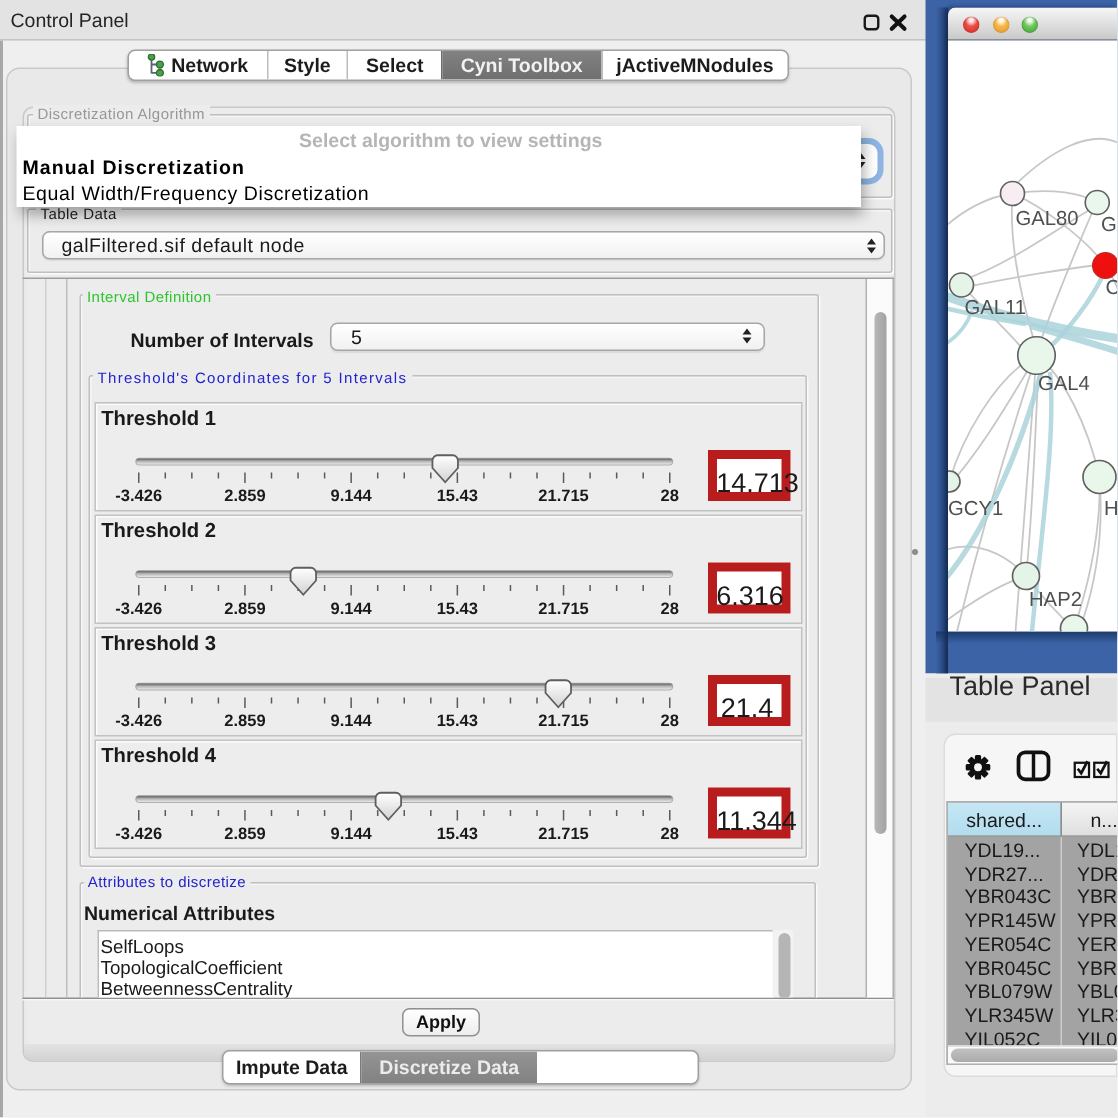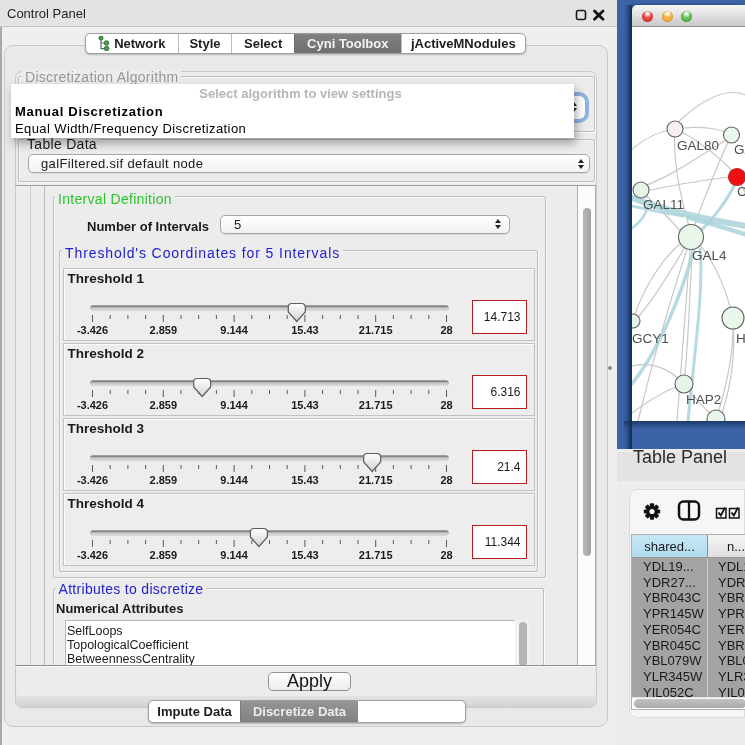--- a/index.html
+++ b/index.html
@@ -11,34 +11,34 @@
 
 .segbar{position:absolute;display:flex;background:#fff;border:1px solid #a0a0a0;border-radius:5px;
   overflow:hidden;box-shadow:0 1px 2px rgba(0,0,0,.22);box-sizing:border-box}
 .seg{display:flex;align-items:center;justify-content:center;font-size:13px;font-weight:bold;
   color:#1c1c1c;border-left:1px solid #bcbcbc;box-sizing:border-box;white-space:nowrap}
 .seg:first-child{border-left:none}
 .segsel{background:linear-gradient(180deg,#828282,#6f6f6f);color:#f2f2f2;border-left:1px solid #6a6a6a}
 .segsel2{background:linear-gradient(180deg,#949494,#828282);color:#ececec;border-left:1px solid #7a7a7a}
 
 .grp{position:absolute;border:1px solid #bfbfbf;border-radius:2px;box-shadow:1px 1px 0 rgba(255,255,255,.75), inset 1px 1px 0 rgba(255,255,255,.55)}
-.gtit{position:absolute;font-size:14px;letter-spacing:0.3px;background:#ececec;padding:0 3px;white-space:nowrap;line-height:14px}
+.gtit{position:absolute;font-size:10px;letter-spacing:0.3px;background:#ececec;padding:0 3px;white-space:nowrap;line-height:14px}
 
 .combo{position:absolute;background:linear-gradient(180deg,#ffffff,#f1f1f1);border:1px solid #a6a6a6;
   border-radius:5px;box-sizing:border-box;font-size:13px;display:flex;align-items:center;box-shadow:0 1px 1px rgba(0,0,0,.08)}
 .arrud{position:absolute;width:8px}
 .arrud div{width:0;height:0;border-left:3.6px solid transparent;border-right:3.6px solid transparent;margin:2px 0 2px 1px}
 .au{border-bottom:4.6px solid #222}
 .ad{border-top:4.6px solid #222}
 
 .tbox{position:absolute;left:47.5px;width:470px;height:71px;border:1px solid #c2c2c2;
   box-shadow:inset 1px 1px 0 #fcfcfc;background:#ededed}
 .tlab{position:absolute;left:4px;top:2px;font-size:13.5px;font-weight:bold}
-.tval{position:absolute;left:408px;top:31.5px;width:55px;height:34px;background:#fff;border:1px solid #b91c1c;
-  font-size:12px;text-align:right;line-height:32px;padding-right:5px;box-sizing:border-box}
+.tval{position:absolute;left:408px;top:31.5px;width:55px;height:34px;background:#fff;border:6px solid #b91c1c;
+  font-size:18px;text-align:right;line-height:32px;padding-right:5px;box-sizing:border-box}
 .tsvg{position:absolute;left:0;top:0}
 </style>
 </head>
 <body>
 <div id="c">
 
 <div class="a" style="left:0;top:0;width:618px;height:745px;background:#efefef"></div>
 <div class="a" style="left:0;top:0;width:2px;height:745px;background:#a8a8a8"></div>
 
 <div class="a" style="left:0;top:0;width:618px;height:26px;background:#e3e3e3;border-bottom:1px solid #c4c4c4"></div>
@@ -188,21 +188,21 @@
  <div class="grp" style="left:37.5px;top:402px;width:489px;height:110px"></div>
  <div class="gtit" style="left:40.5px;top:396px;color:#2222cf">Attributes to discretize</div>
  <div class="a b" style="left:41px;top:415px;font-size:13px">Numerical Attributes</div>
  <div class="a" style="left:50px;top:434px;width:450px;height:45px;background:#fff;border-top:1px solid #b9b9b9;border-left:1px solid #b9b9b9;font-size:12.5px">
   <div style="padding:3px 0 12px 1px;line-height:14.1px">SelfLoops<br>TopologicalCoefficient<br>BetweennessCentrality</div>
  </div>
  <div class="a" style="left:500px;top:434px;width:14px;height:45px;background:#f2f2f2"></div>
  <div class="a" style="left:504px;top:436px;width:8px;height:44px;background:#b5b5b5;border-radius:4px"></div>
 </div>
 
-<div class="a" style="left:268px;top:672px;width:83px;height:19px;background:linear-gradient(180deg,#ffffff,#ededed);border:1px solid #909090;border-radius:5px;box-sizing:border-box;font-size:18px;font-weight:normal;text-align:center;line-height:17px;color:#111">Apply</div>
+<div class="a" style="left:268px;top:672px;width:52px;height:19px;background:linear-gradient(180deg,#ffffff,#ededed);border:1px solid #909090;border-radius:5px;box-sizing:border-box;font-size:12px;font-weight:bold;text-align:center;line-height:17px;color:#111">Apply</div>
 
 <div class="segbar" style="left:148px;top:700px;width:318px;height:23px">
  <div class="seg" style="width:91px">Impute Data</div>
  <div class="seg segsel2" style="width:118px">Discretize Data</div>
 </div>
 
 <div class="a" style="left:608px;top:366px;width:4px;height:4px;border-radius:50%;background:#8d8d8d"></div>
 
 <div class="a" style="left:11px;top:83.5px;width:563px;height:54.5px;background:#fff;box-shadow:2px 5px 9px rgba(0,0,0,.35);z-index:30"></div>
 <div class="a" style="left:15px;top:104px;z-index:31;font-size:13px;font-weight:bold;color:#000;letter-spacing:0.7px">Manual Discretization</div>

